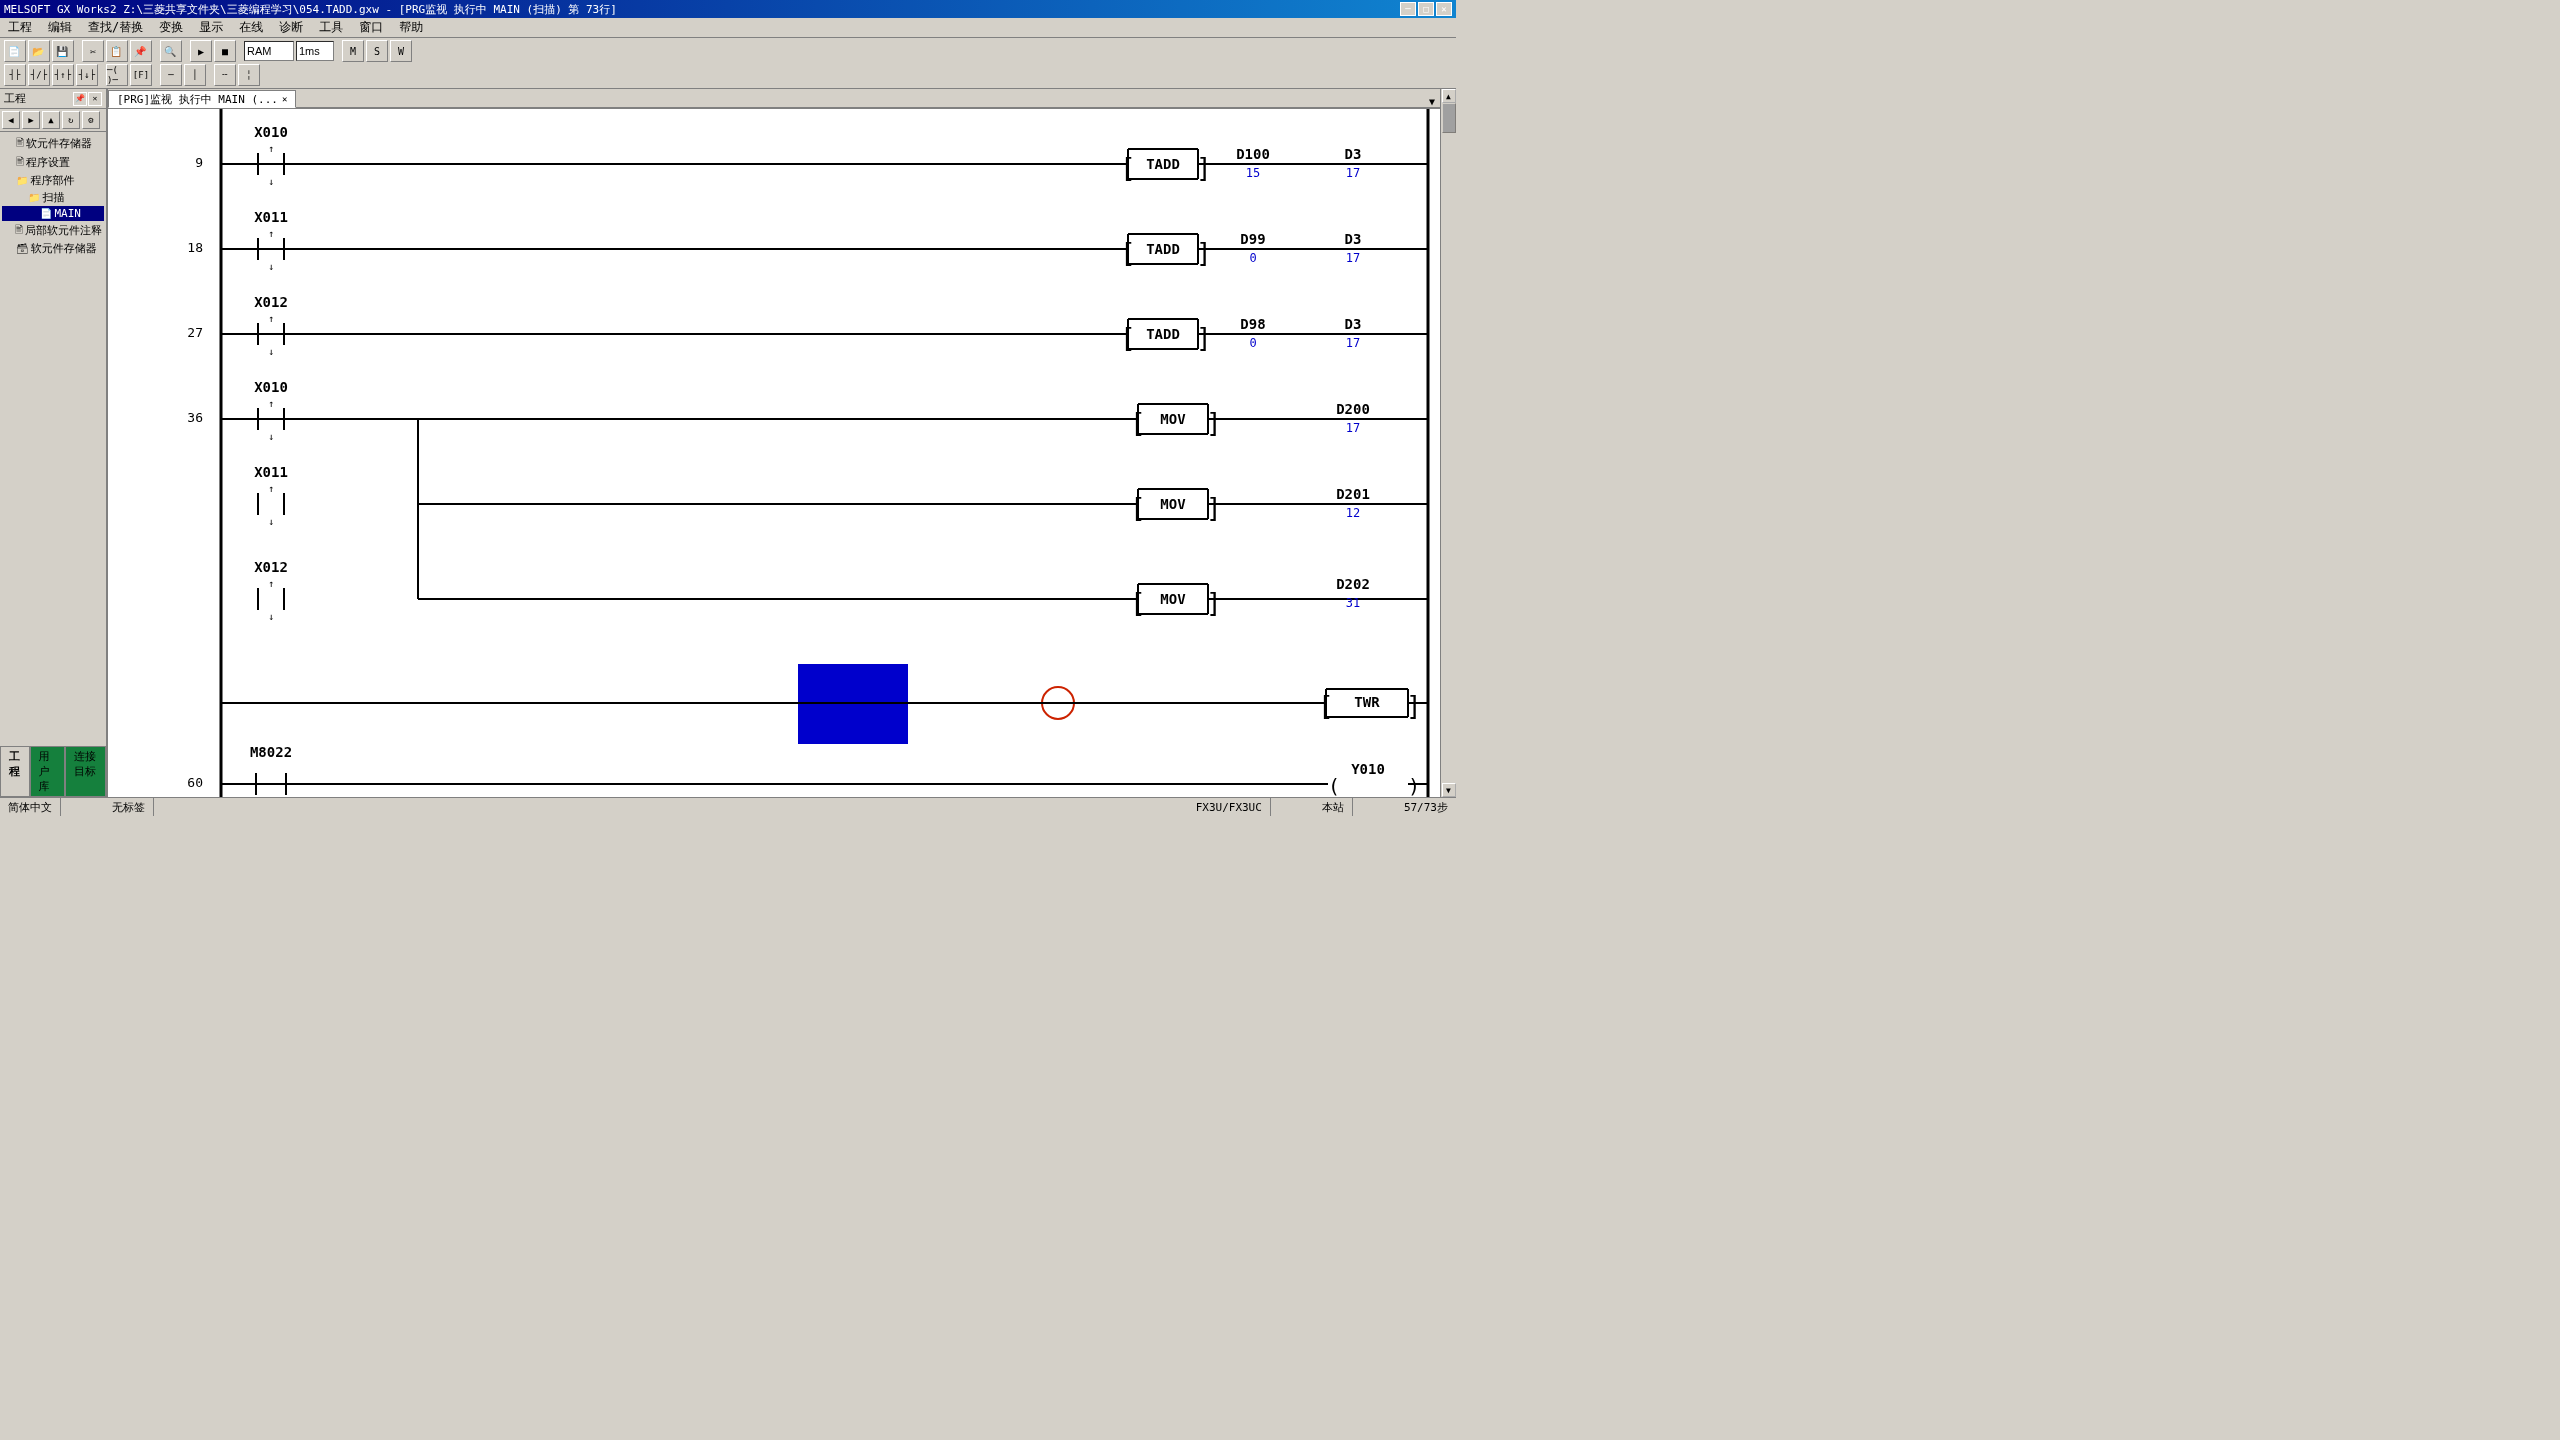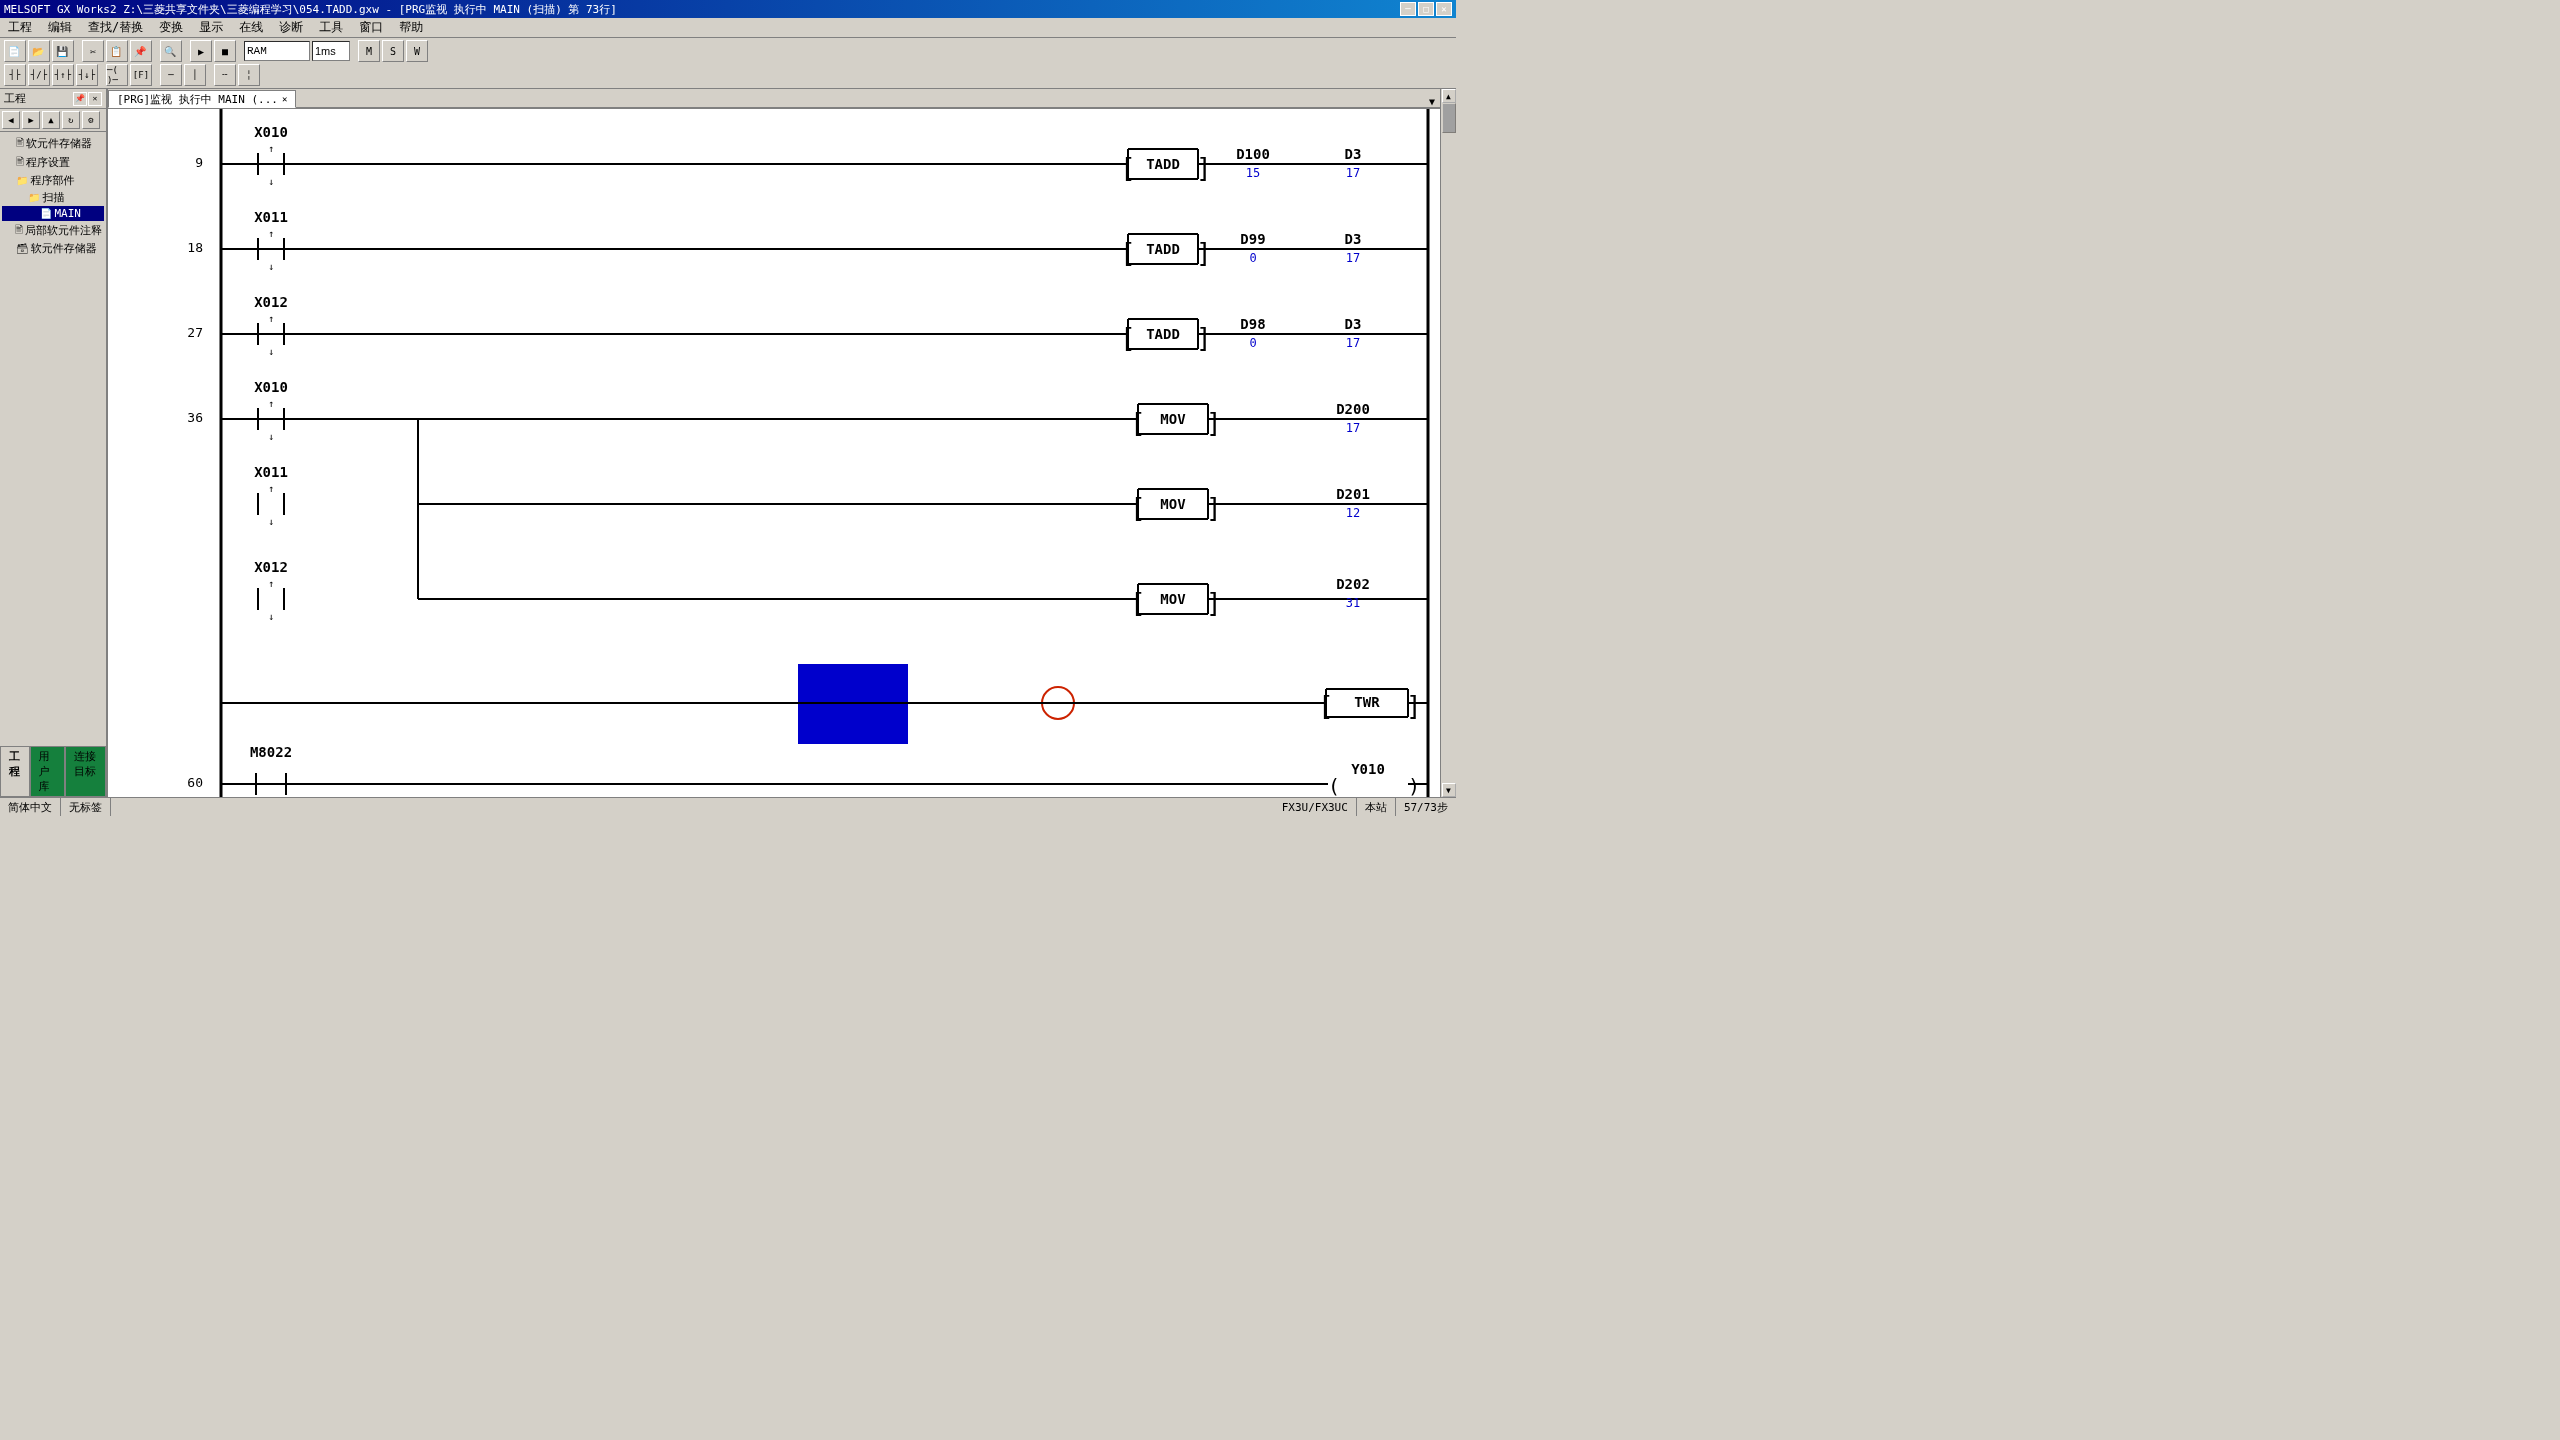--- a/index.html
+++ b/index.html
@@ -197,20 +197,21 @@
     }
 
     
     #status-bar {
       height: 20px;
       background: #d4d0c8;
       border-top: 1px solid #808080;
       display: flex;
       align-items: center;
       font-size: 11px;
+      gap: 43px;
     }
     .status-section {
       padding: 0 8px;
       border-right: 1px solid #808080;
       height: 100%;
       display: flex;
       align-items: center;
     }
     .status-section:last-child { border-right: none; text-align: center; }
 
@@ -258,21 +259,21 @@
     <div class="tb-sep"></div>
     <div class="tb-btn">✂</div>
     <div class="tb-btn">📋</div>
     <div class="tb-btn">📌</div>
     <div class="tb-sep"></div>
     <div class="tb-btn">🔍</div>
     <div class="tb-sep"></div>
     <div class="tb-btn">▶</div>
     <div class="tb-btn">■</div>
     <div class="tb-sep"></div>
-    <input class="tb-input" style="width: 66px; font-family: Liberation Mono, monospace;" value="RAM">
+    <input class="tb-input" style="width: 50px;" value="RAM">
     <input class="tb-input" style="width: 38px;" value="1ms">
     <div class="tb-sep"></div>
 
     <div class="tb-btn">M</div>
     <div class="tb-btn">S</div>
     <div class="tb-btn">W</div>
   </div>
   <div id="toolbar2">
 
     <div class="tb-btn" style="font-size:9px">┤├</div>

